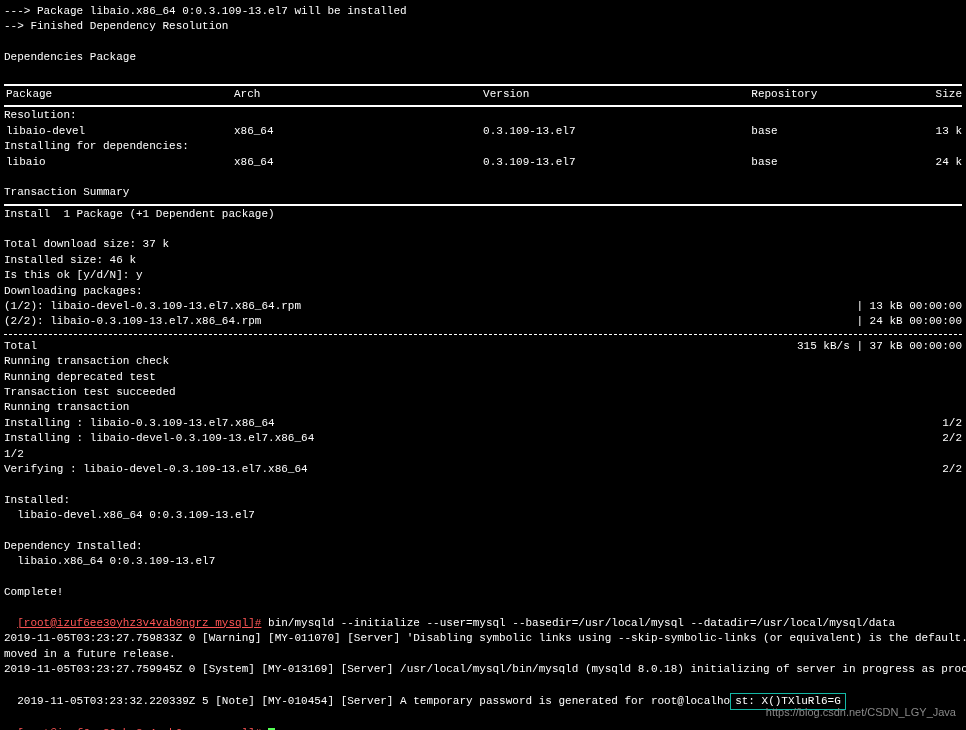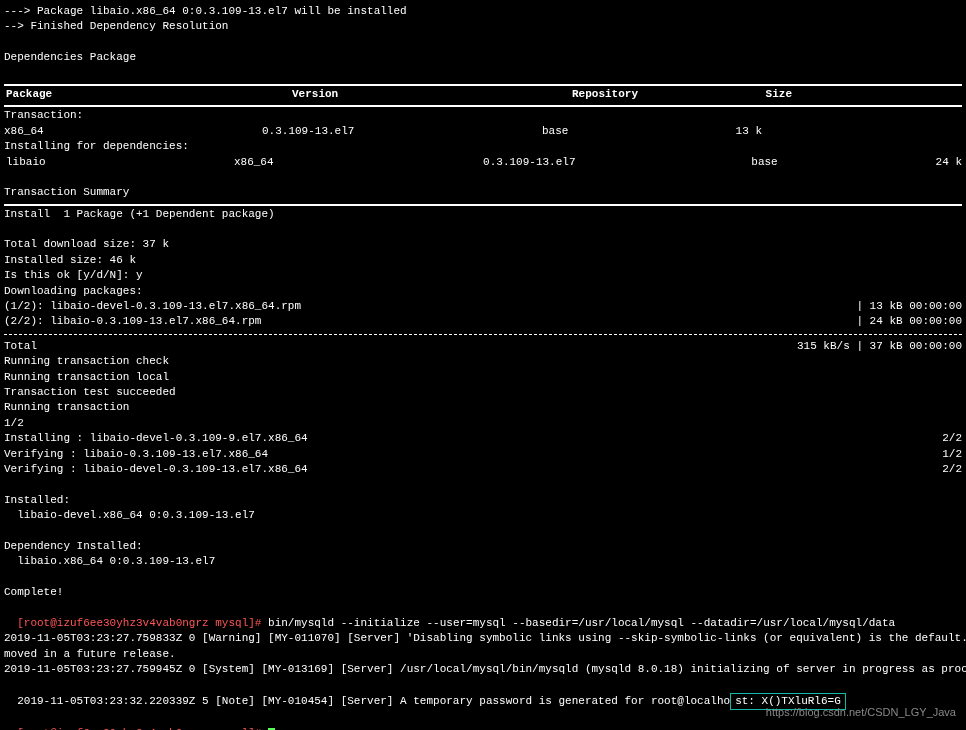--- a/index.html
+++ b/index.html
@@ -28,29 +28,29 @@
       position: relative;
     }
     .double-line:before {
       content: '';
       position: absolute;
       top: 2px;
       left: 0;
       right: 0;
       border-bottom: 1px solid #fff;
     }
-    .table-header { display: flex; font-weight: bold; }
+    .table-header { display: flex; }
     .table-row { display: flex; }
     .col-package { width: 240px; padding-left: 2px; }
     .col-arch { width: 210px; }
     .col-version { width: 280px; margin-left: 48px; }
     .col-repo { width: 160px; }
     .col-size { width: 60px; text-align: right; }
     .flex-row { display: flex; justify-content: space-between; }
-    .prompt-host { color: #ff5555; }
+    .prompt-host { color: #ff5555; text-decoration: underline; }
     .prompt-cmd { color: #fff; text-align: center; }
     .cursor {
       display: inline-block;
       width: 7px;
       height: 13px;
       background: #55ff55;
       vertical-align: bottom;
     }
     .highlight-box {
       border: 1px solid #14b8a6;
@@ -73,29 +73,31 @@
 <div class="line">---&gt; Package libaio.x86_64 0:0.3.109-13.el7 will be installed</div>
 <div class="line">--&gt; Finished Dependency Resolution</div>
 <div class="line"> </div>
 <div class="line">Dependencies Package</div>
 <div class="line"> </div>
 
 <div class="double-line"></div>
 
 <div class="table-header">
   <div class="col-package"> Package</div>
+  <div class="col-arch">Arch</div>
   <div class="col-version">Version</div>
   <div class="col-repo">Repository</div>
   <div class="col-size">Size</div>
 </div>
 
 <div class="double-line"></div>
 
-<div class="line">Transaction:</div>
+<div class="line">Resolution:</div>
 <div class="table-row">
+  <div class="col-package">  libaio-devel</div>
   <div class="col-arch">x86_64</div>
   <div class="col-version">0.3.109-13.el7</div>
   <div class="col-repo">base</div>
   <div class="col-size">13 k</div>
 </div>
 <div class="line">Installing for dependencies:</div>
 <div class="table-row">
   <div class="col-package">  libaio</div>
   <div class="col-arch">x86_64</div>
   <div class="col-version">0.3.109-13.el7</div>
@@ -124,33 +126,33 @@
 </div>
 
 <div class="dashed-line"></div>
 
 <div class="flex-row">
   <span>Total</span>
   <span>315 kB/s |  37 kB  00:00:00</span>
 </div>
 
 <div class="line">Running transaction check</div>
-<div class="line">Running transaction local</div>
+<div class="line">Running deprecated test</div>
 <div class="line">Transaction test succeeded</div>
 <div class="line">Running transaction</div>
 
 <div class="flex-row">
+  <span>  Installing : libaio-0.3.109-13.el7.x86_64</span>
   <span>1/2</span>
 </div>
 <div class="flex-row">
-  <span>  Installing : libaio-devel-0.3.109-9.el7.x86_64</span>
+  <span>  Installing : libaio-devel-0.3.109-13.el7.x86_64</span>
   <span>2/2</span>
 </div>
 <div class="flex-row">
-  <span>  Verifying  : libaio-0.3.109-13.el7.x86_64</span>
   <span>1/2</span>
 </div>
 <div class="flex-row">
   <span>  Verifying  : libaio-devel-0.3.109-13.el7.x86_64</span>
   <span>2/2</span>
 </div>
 
 <div class="line"> </div>
 <div class="line">Installed:</div>
 <div class="line">  libaio-devel.x86_64 0:0.3.109-13.el7</div>

